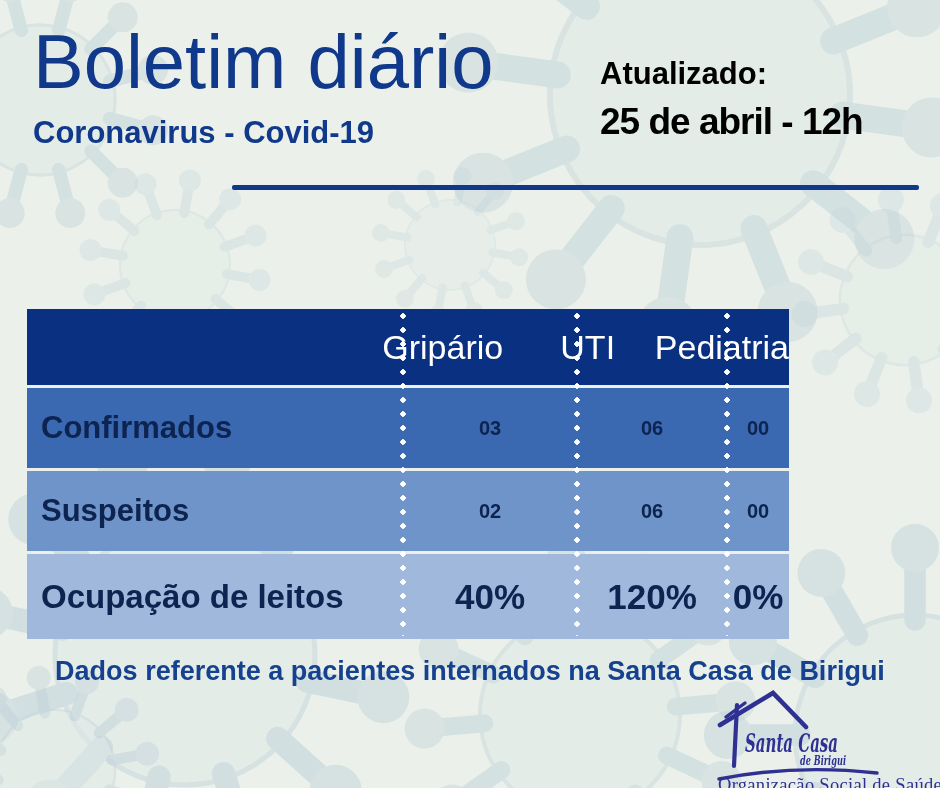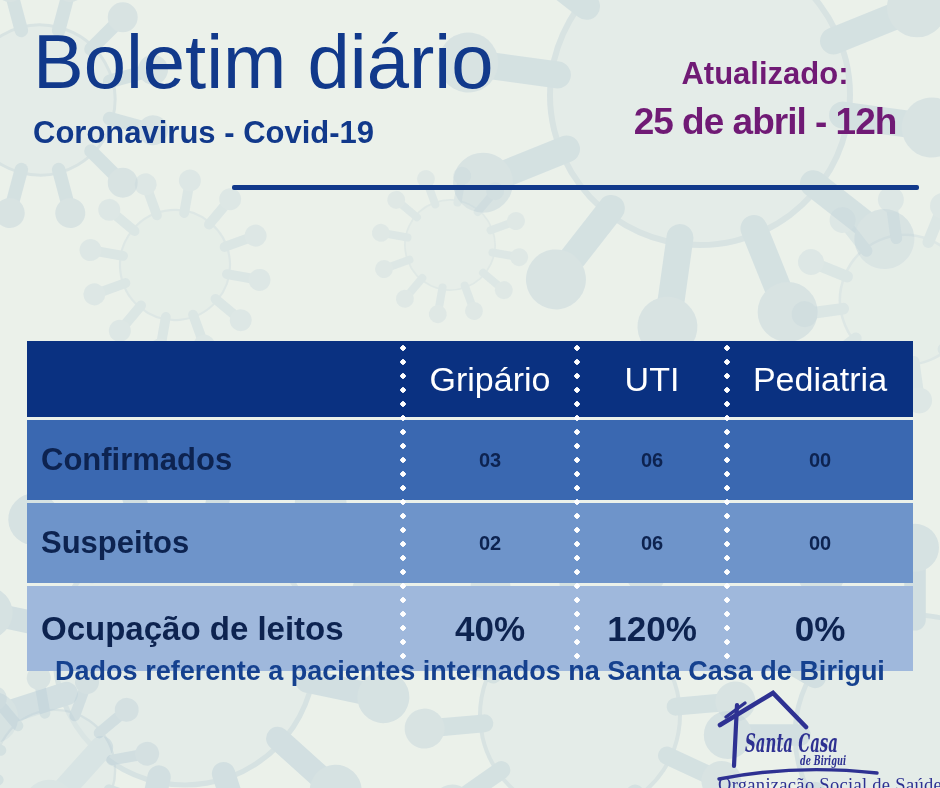--- a/index.html
+++ b/index.html
@@ -16,36 +16,36 @@
     position:absolute;left:33px;top:8px;margin:0;
     font-size:76px;font-weight:500;letter-spacing:0;
     color:#11398b;line-height:1.05;
   }
   .subtitle{
     position:absolute;left:33px;top:103px;margin:0;
     font-size:31px;font-weight:700;color:#11398b;line-height:1.05;
   }
   .updated{
     position:absolute;left:600px;top:42px;width:330px;
-    display:flex;flex-direction:column;align-items:center;gap:9px;
-    color:#701a75;
+    display:flex;flex-direction:column;align-items:flex-start;gap:9px;
+    color:#000000;
   }
   .updated-label{font-size:31px;font-weight:700;}
   .updated-value{font-size:37px;font-weight:700;letter-spacing:-1px;}
   .divider{
     position:absolute;left:232px;top:171px;width:687px;height:5px;
     background:#11398b;border-radius:2px;
   }
   .intro{
     position:absolute;left:35px;top:190px;margin:0;
     font-size:29px;color:#15418f;line-height:48px;font-weight:400;
   }
   .intro strong{font-weight:700;}
 
-  .table{position:absolute;left:27px;top:295px;width:886px;margin-top:32px;}
+  .table{position:absolute;left:27px;top:295px;width:762px;}
   .row{display:flex;align-items:center;}
   .row.head{height:76px;background:#0a3181;margin-bottom:3px;}
   .row.r1{height:80px;background:#3a68b1;margin-bottom:3px;}
   .row.r2{height:80px;background:#6e94ca;margin-bottom:3px;}
   .row.r3{height:85px;background:#9fb8dc;}
   .cell{display:flex;align-items:center;justify-content:center;}
   .cell.lab{width:376px;justify-content:flex-start;padding-left:14px;box-sizing:border-box;text-align:right;}
   .cell.c1{width:174px;}
   .cell.c2{width:150px;}
   .cell.c3{flex:1;}

